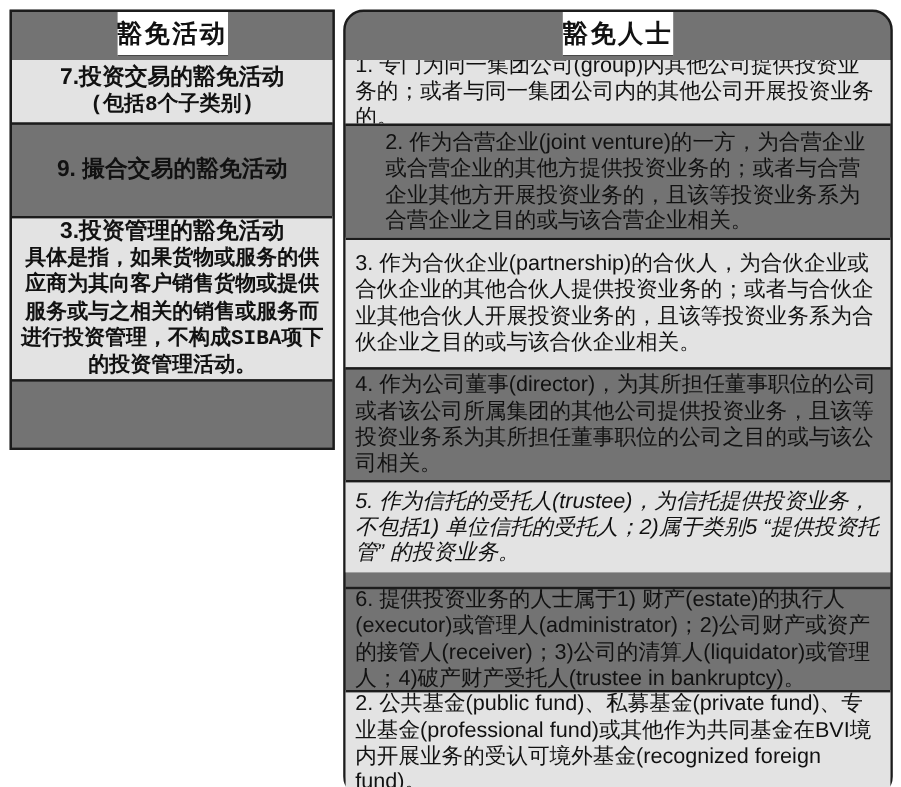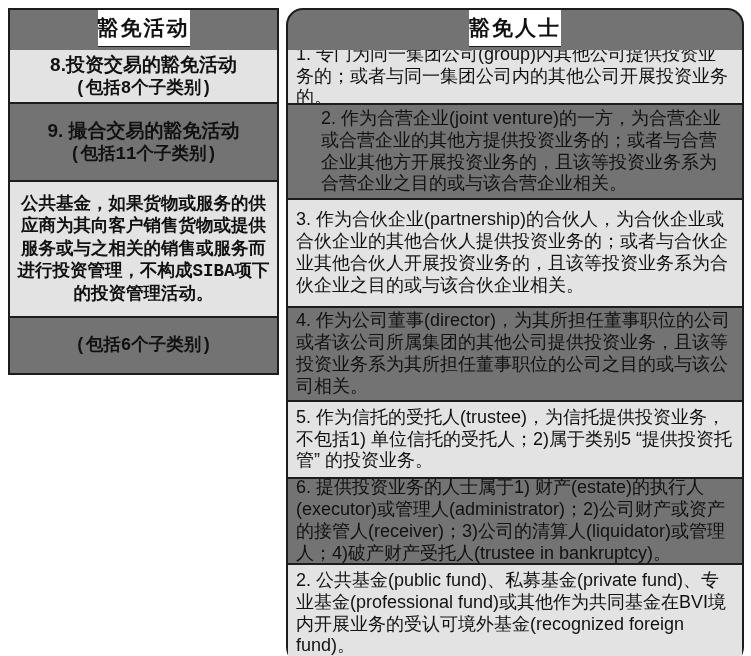--- a/index.html
+++ b/index.html
@@ -77,49 +77,48 @@
   
   #right-panel .row {
     display: flex;
     align-items: center;
     padding: 4px 8px;
   }
   #right-panel .row:nth-child(1) { height: 53px; }
   #right-panel .row:nth-child(2) { height: 95px; padding-left: 33px; }
   #right-panel .row:nth-child(3) { height: 108px; }
   #right-panel .row:nth-child(4) { height: 94px; }
-  #right-panel .row:nth-child(5) { height: 77px; }
-  #right-panel .row:nth-child(6) { height: 86px; }
+  #right-panel .row:nth-child(5) { height: 77px; font-style: italic; }
+  #right-panel .row:nth-child(6) { height: 86px; margin-top: 12px; }
   #right-panel .row:nth-child(7) { flex: 1 1 auto; }
   .rrow-text {
     font-size: 18px;
     line-height: 1.22;
     text-align: left;
   }
 </style>
 </head>
 <body>
 
 <div class="panel" id="left-panel">
   <div class="panel-header">豁免活动</div>
   <div class="hdr-rule"></div>
   <div class="rows">
     <div class="row">
-      <div class="lrow-title">8.投资交易的豁免活动</div>
+      <div class="lrow-title">7.投资交易的豁免活动</div>
       <div class="lrow-body">(包括8个子类别)</div>
     </div>
     <div class="row">
       <div class="lrow-title">9. 撮合交易的豁免活动</div>
-      <div class="lrow-body">(包括11个子类别)</div>
     </div>
     <div class="row">
-      <div class="lrow-body">公共基金，如果货物或服务的供应商为其向客户销售货物或提供服务或与之相关的销售或服务而进行投资管理，不构成SIBA项下的投资管理活动。</div>
+      <div class="lrow-title">3.投资管理的豁免活动</div>
+      <div class="lrow-body">具体是指，如果货物或服务的供应商为其向客户销售货物或提供服务或与之相关的销售或服务而进行投资管理，不构成SIBA项下的投资管理活动。</div>
     </div>
     <div class="row">
-      <div class="lrow-body">(包括6个子类别)</div>
     </div>
   </div>
 </div>
 
 <div class="panel" id="right-panel">
   <div class="panel-header">豁免人士</div>
   <div class="hdr-rule"></div>
   <div class="rows">
     <div class="row">
       <div class="rrow-text">1. 专门为同一集团公司(group)内其他公司提供投资业务的；或者与同一集团公司内的其他公司开展投资业务的。</div>

